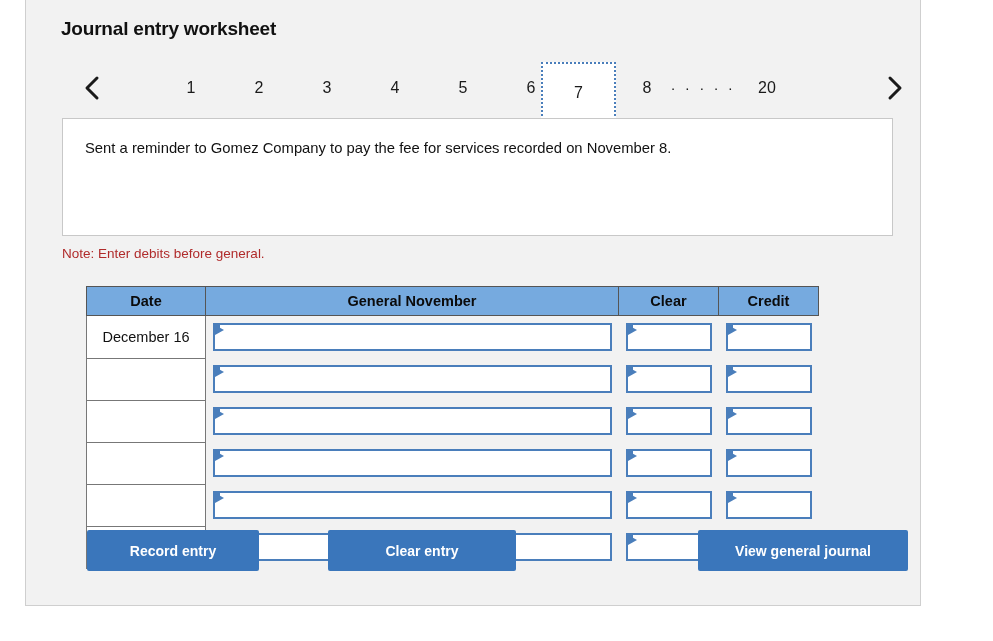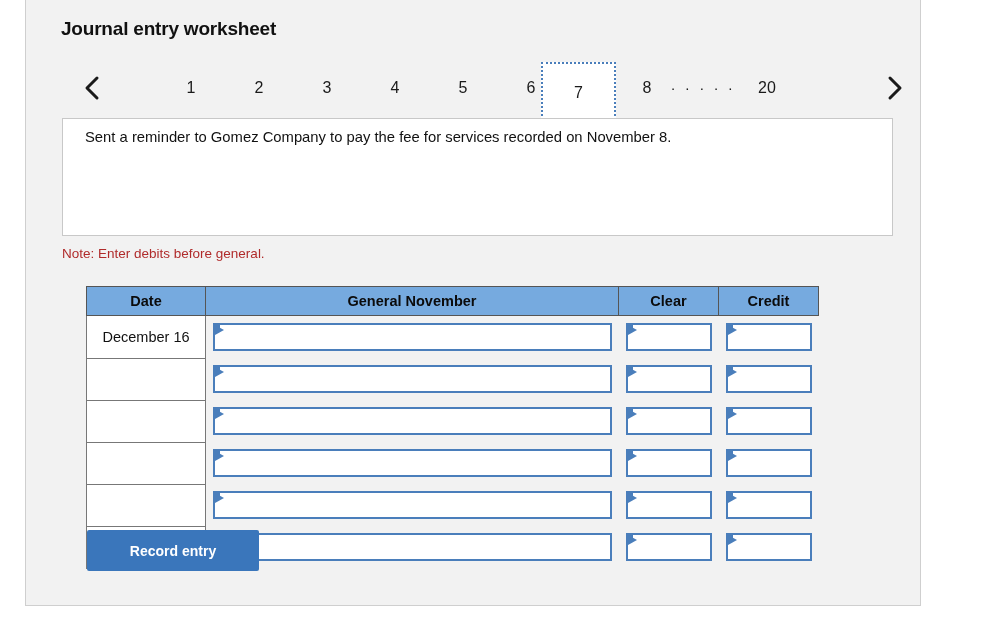--- a/index.html
+++ b/index.html
@@ -100,21 +100,21 @@
 
   
   .desc-box {
     position: absolute;
     left: 36px;
     top: 118px;
     width: 831px;
     height: 118px;
     background: #ffffff;
     border: 1px solid #c8c8c8;
-    padding: 7px 22px;
+    padding: 18px 22px;
   }
   .desc-text {
     font-size: 14.8px;
     line-height: 1.5;
     color: #111111;
   }
 
   
   .note {
     position: absolute;
@@ -340,15 +340,17 @@
             <div class="cellbox"></div>
           </td>
           <td class="td-input">
             <div class="cellbox"></div>
           </td>
         </tr>
       </tbody>
     </table>
 
     <button class="btn btn-record">Record entry</button>
+    <button class="btn btn-clear">Clear entry</button>
+    <button class="btn btn-view">View general journal</button>
 
   </div>
 </div>
 
 </body></html>

